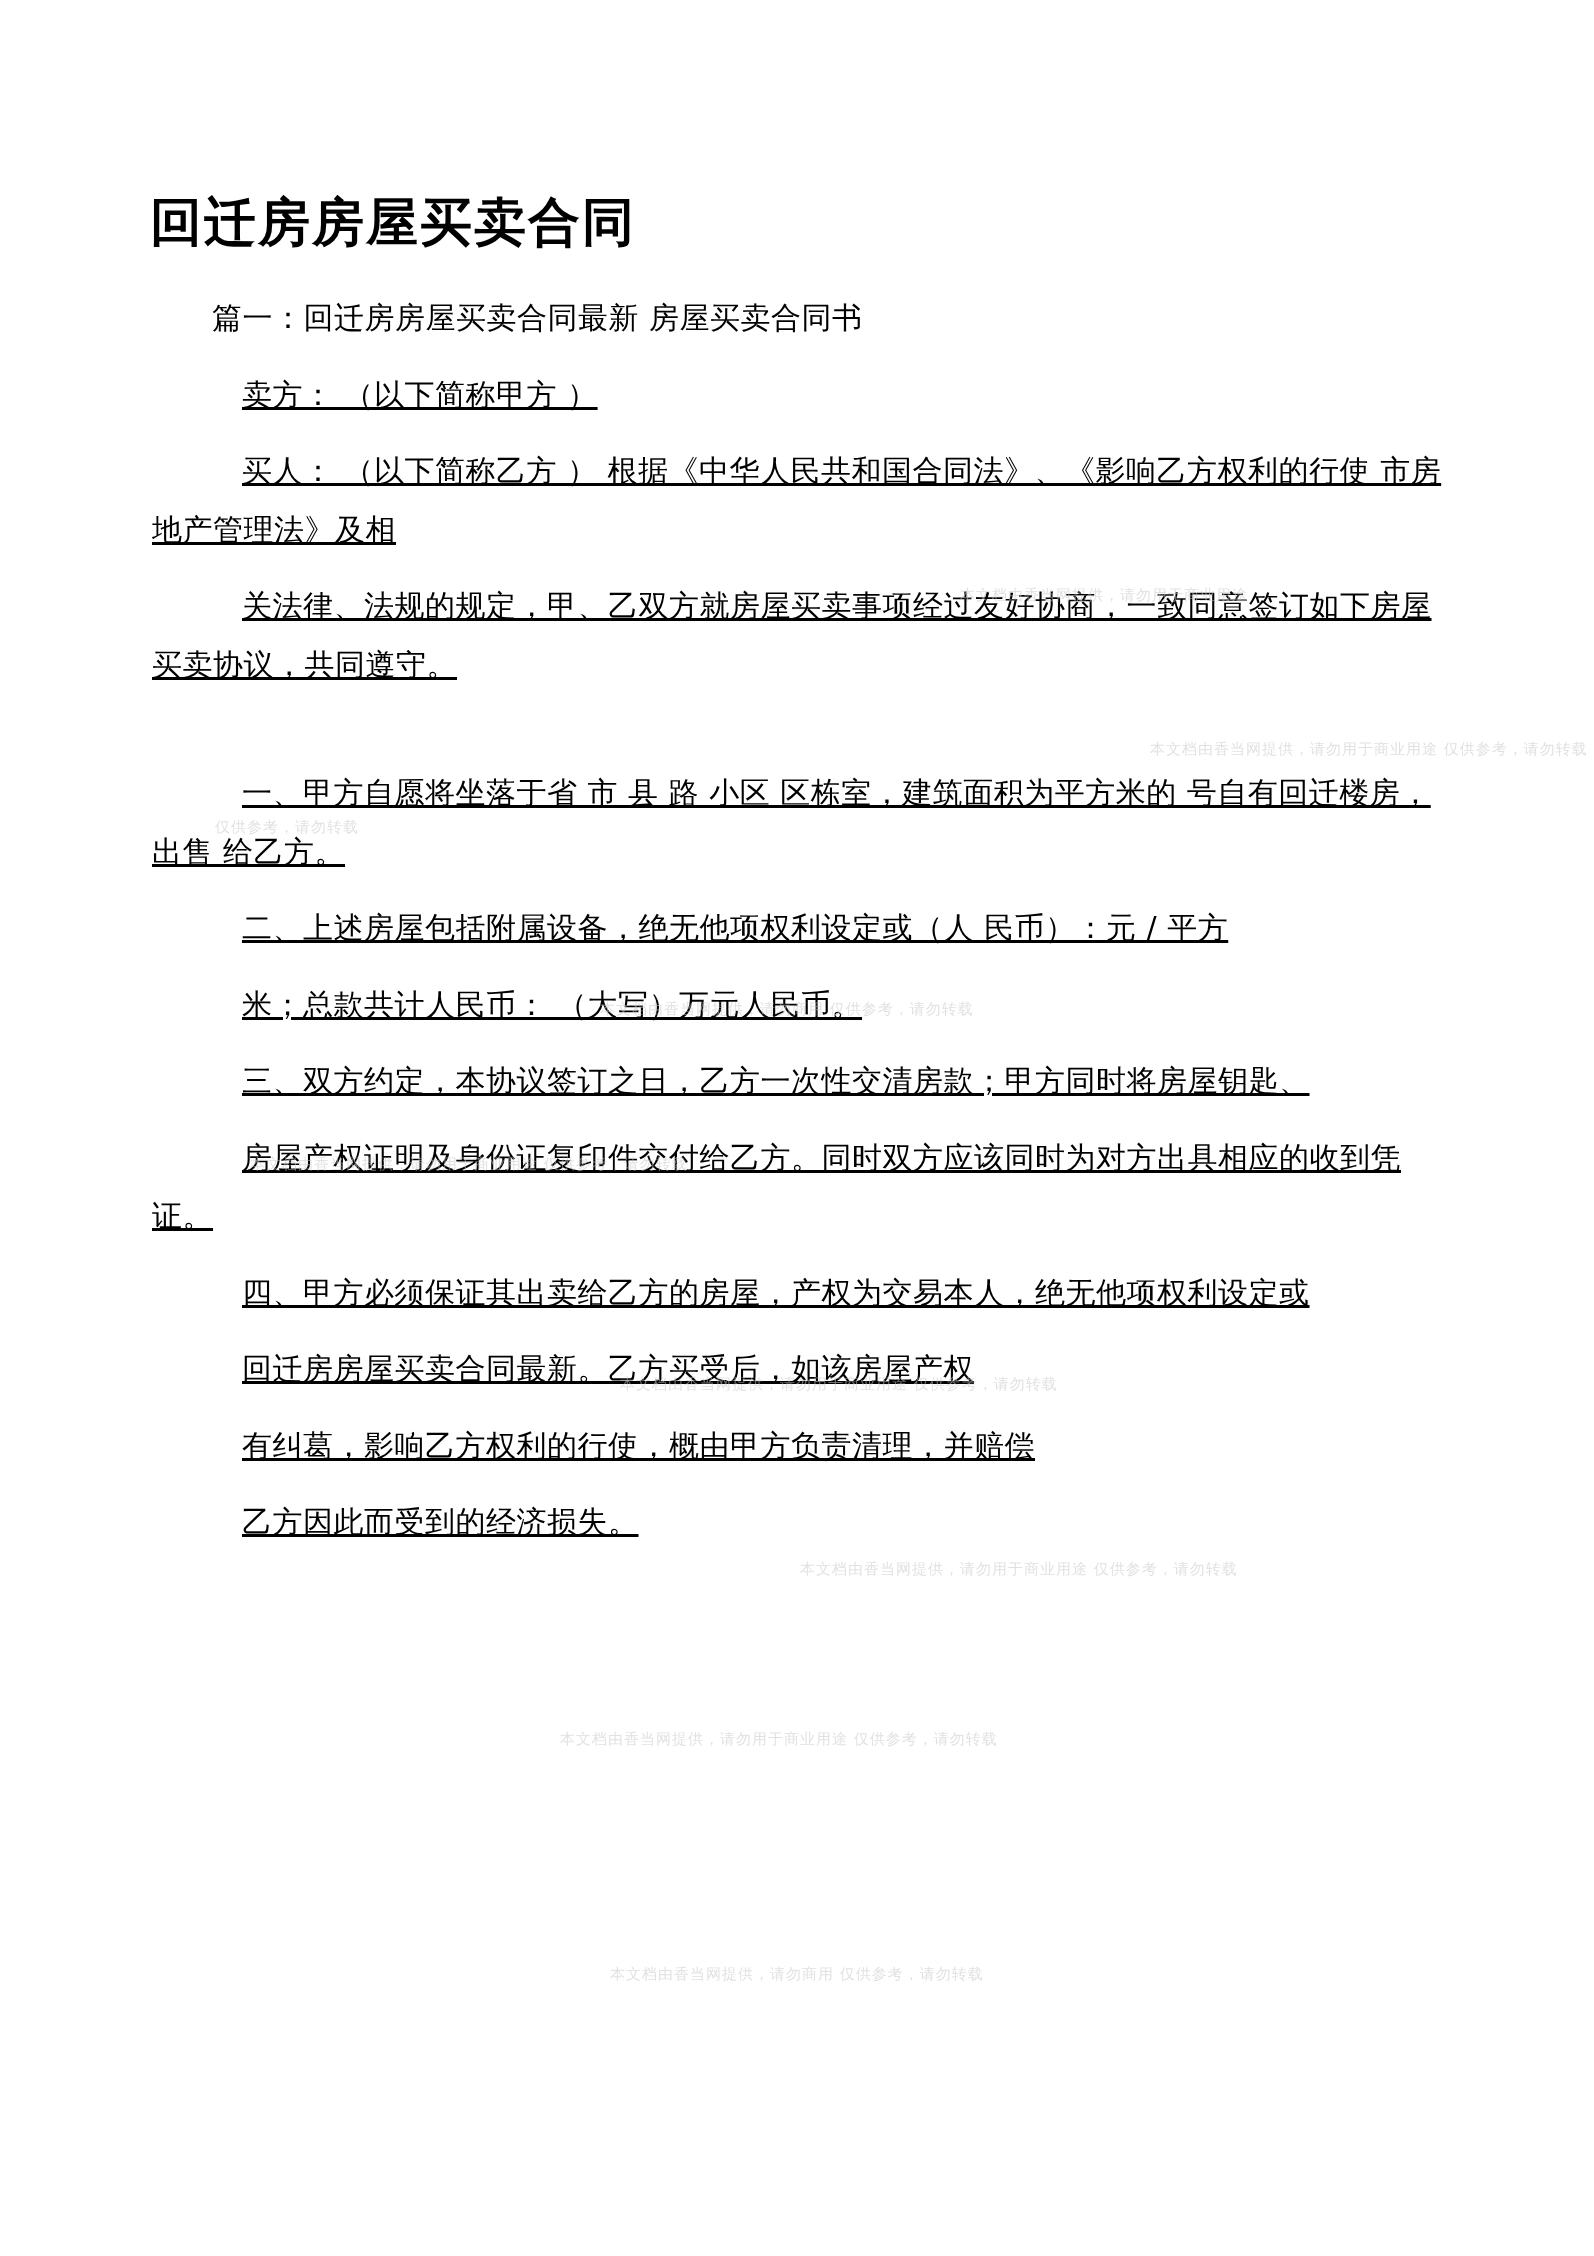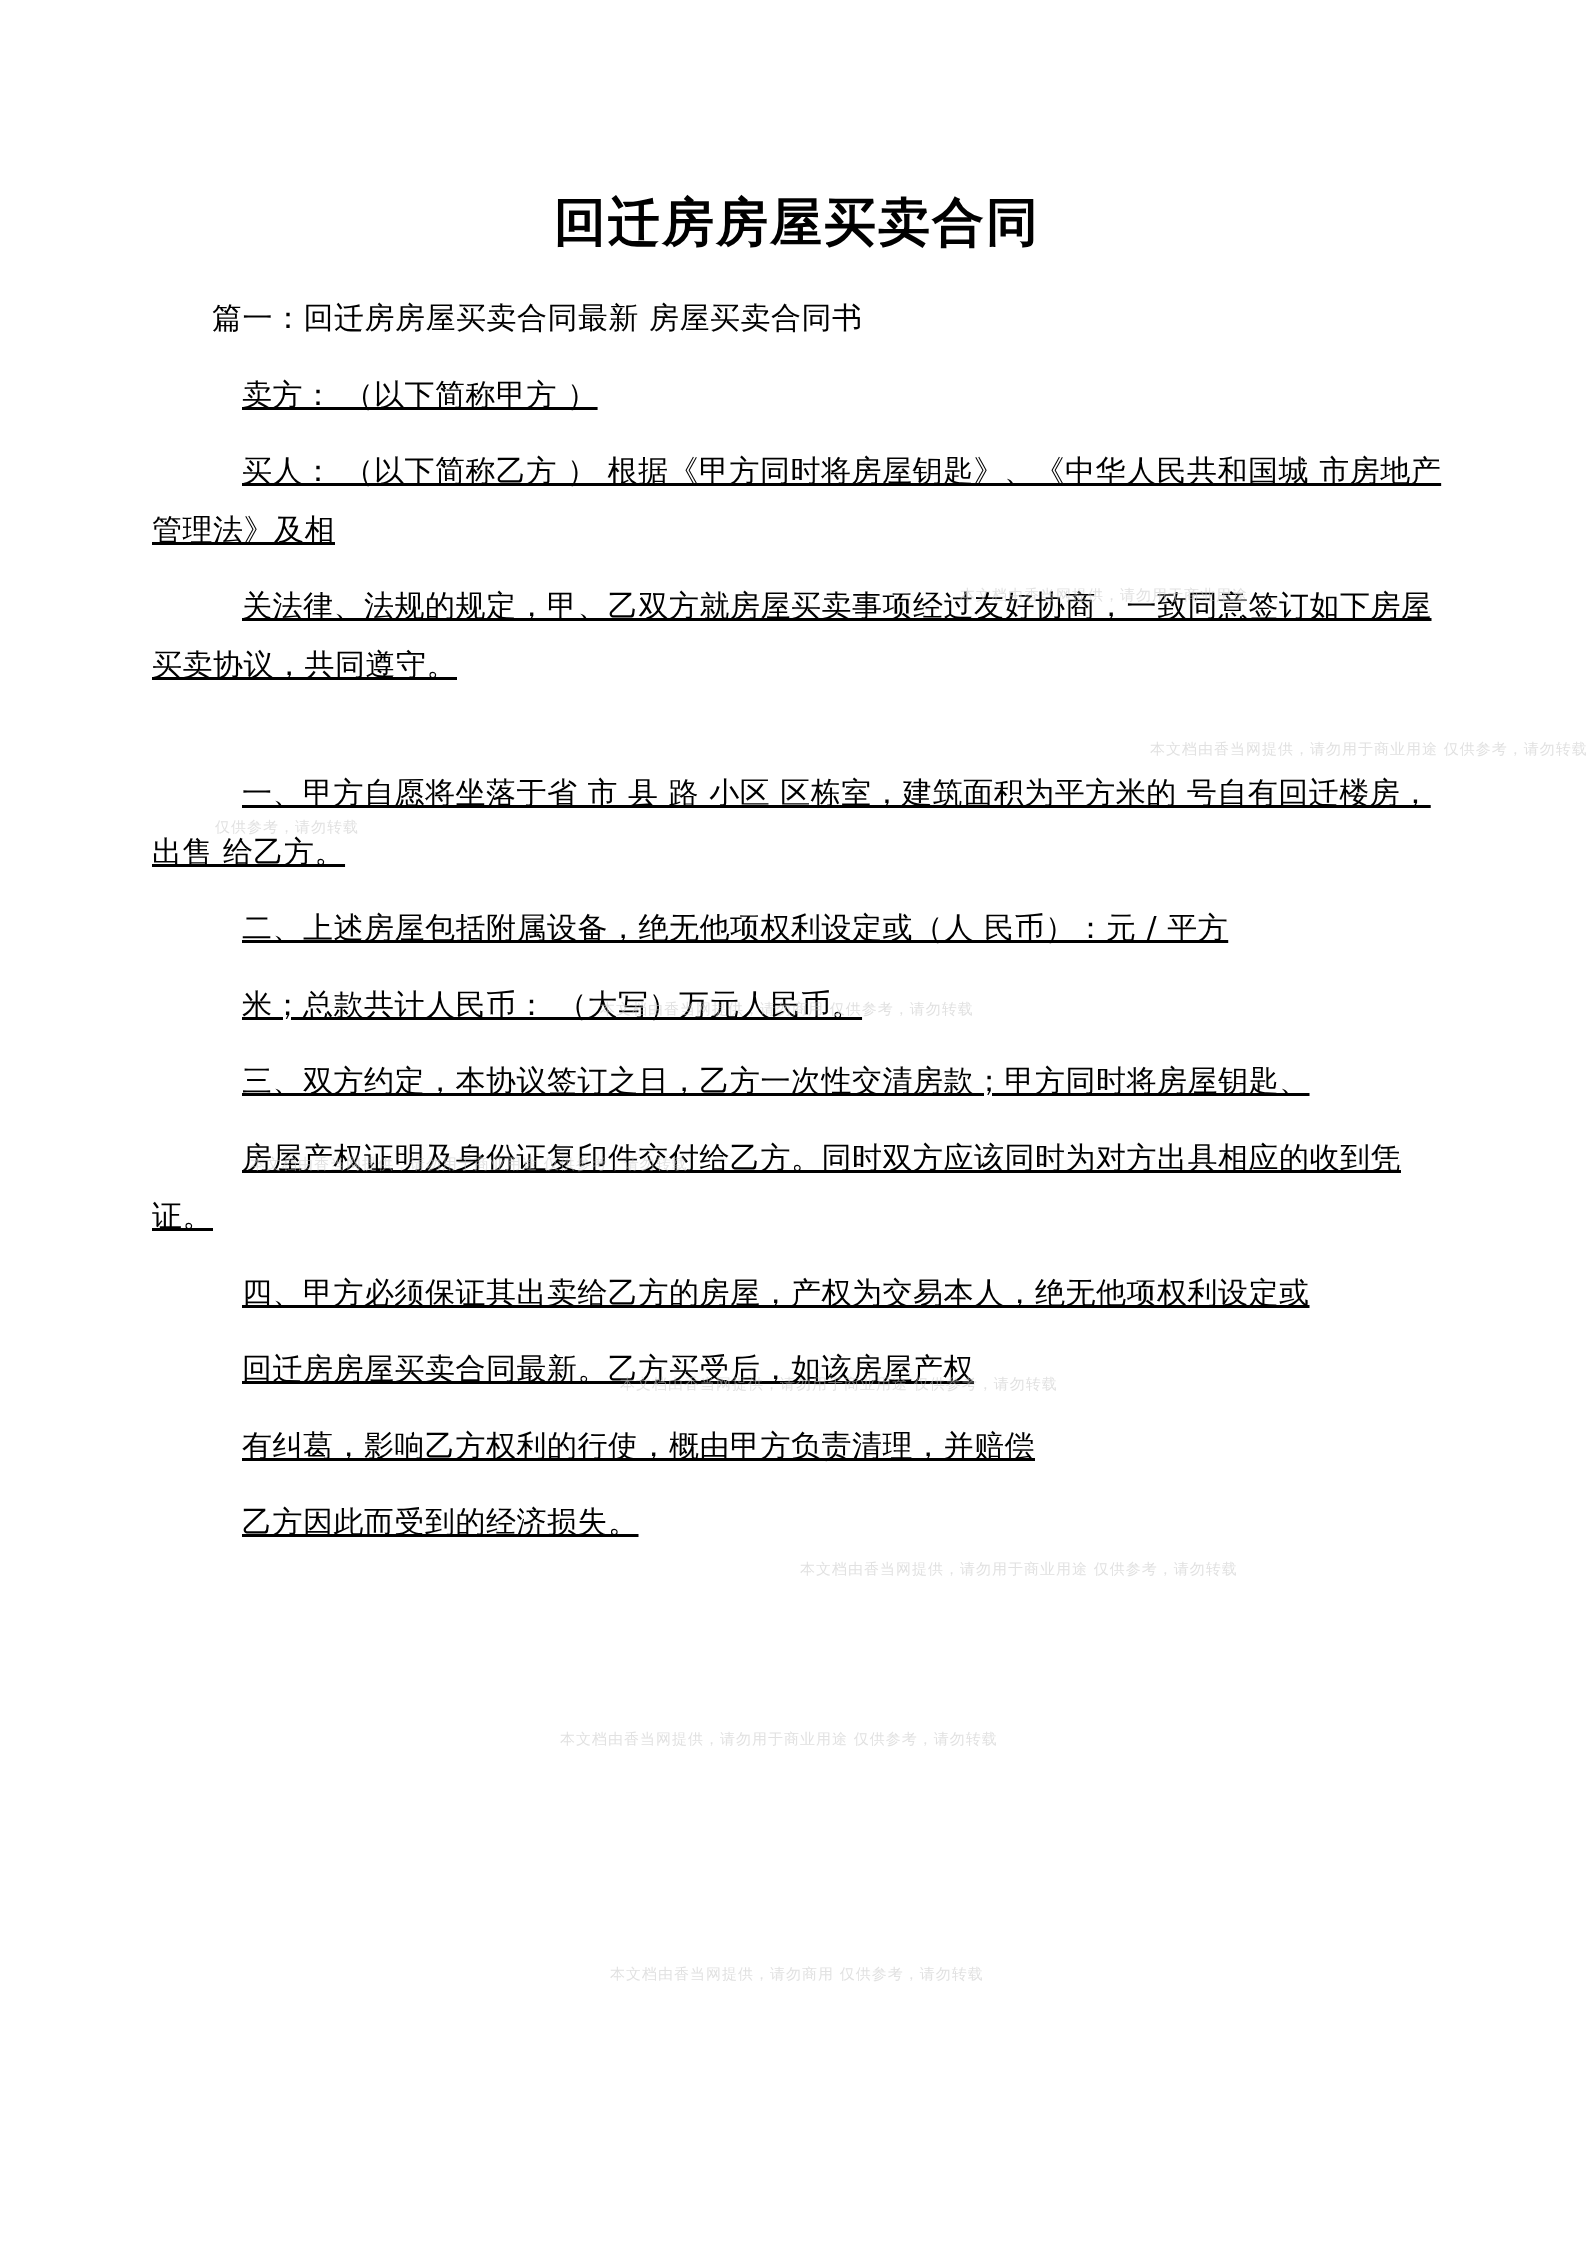--- a/index.html
+++ b/index.html
@@ -16,21 +16,21 @@
   .page {
     position: relative;
     width: 1594px;
     min-height: 2256px;
     box-sizing: border-box;
     padding: 130px 150px 60px 150px;
     background: #ffffff;
     overflow: hidden;
   }
   .doc-title {
-    text-align: center;
+    text-align: left;
     font-size: 52px;
     font-weight: bold;
     letter-spacing: 2px;
     margin: 60px 0 34px 0;
     line-height: 1.25;
   }
   .para {
     font-size: 30px;
     line-height: 1.95;
     margin: 0 0 18px 2px;
@@ -62,21 +62,21 @@
 </head>
 <body>
 
 <div class="page">
 
   <h1 class="doc-title">回迁房房屋买卖合同</h1>
 
   <div class="body-text">
     <p class="para indent-1">篇一：回迁房房屋买卖合同最新 房屋买卖合同书</p>
     <p class="para indent-2">卖方： （以下简称甲方 ）</p>
-    <p class="para indent-2">买人： （以下简称乙方 ） 根据《甲方同时将房屋钥匙》、《中华人民共和国城 市房地产管理法》及相</p>
+    <p class="para indent-2">买人： （以下简称乙方 ） 根据《中华人民共和国合同法》、《影响乙方权利的行使 市房地产管理法》及相</p>
     <p class="para indent-2">关法律、法规的规定，甲、乙双方就房屋买卖事项经过友好协商，一致同意签订如下房屋买卖协议，共同遵守。</p>
     <div class="spacer"></div>
     <p class="para indent-2">一、甲方自愿将坐落于省 市 县 路 小区 区栋室，建筑面积为平方米的 号自有回迁楼房，出售 给乙方。</p>
     <p class="para indent-2">二、上述房屋包括附属设备，绝无他项权利设定或（人 民币）：元 / 平方</p>
     <p class="para indent-2">米；总款共计人民币： （大写）万元人民币。</p>
     <p class="para indent-2">三、双方约定，本协议签订之日，乙方一次性交清房款；甲方同时将房屋钥匙、</p>
     <p class="para indent-2">房屋产权证明及身份证复印件交付给乙方。同时双方应该同时为对方出具相应的收到凭证。</p>
     <p class="para indent-2">四、甲方必须保证其出卖给乙方的房屋，产权为交易本人，绝无他项权利设定或</p>
     <p class="para indent-2">回迁房房屋买卖合同最新。乙方买受后，如该房屋产权</p>
     <p class="para indent-2">有纠葛，影响乙方权利的行使，概由甲方负责清理，并赔偿</p>

